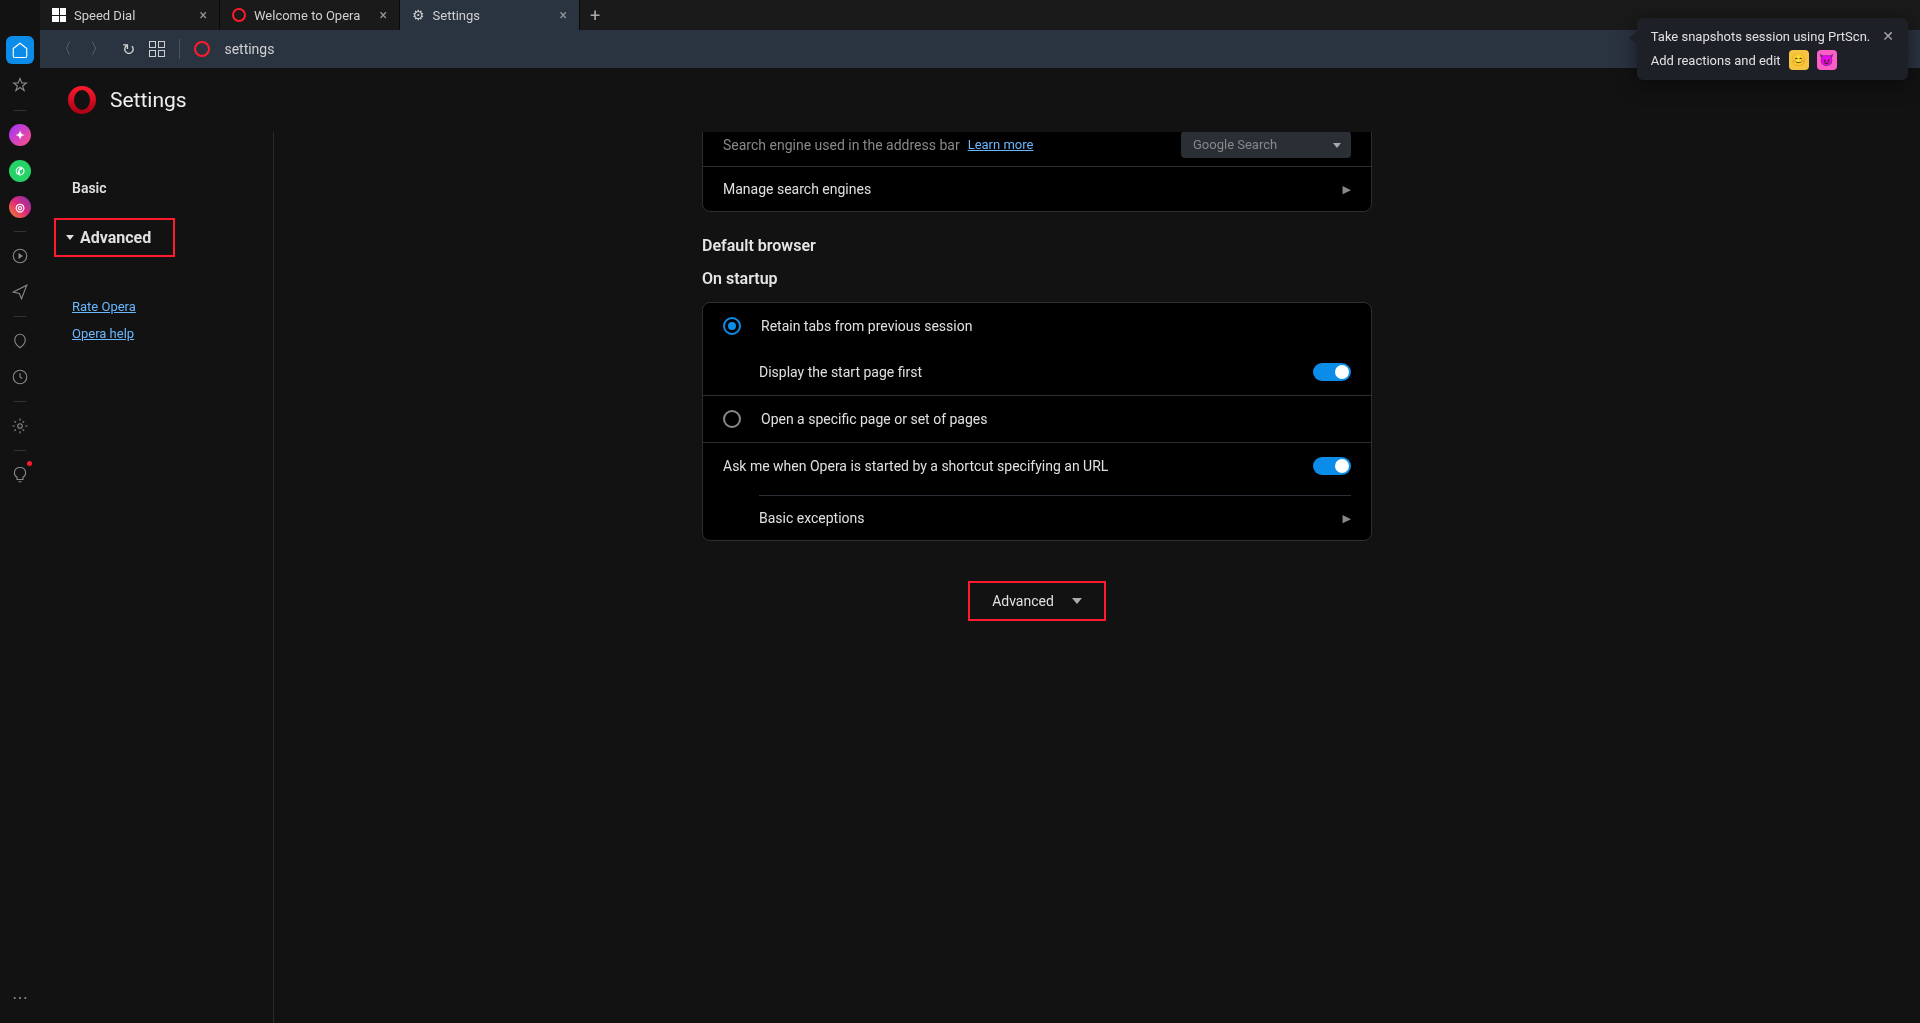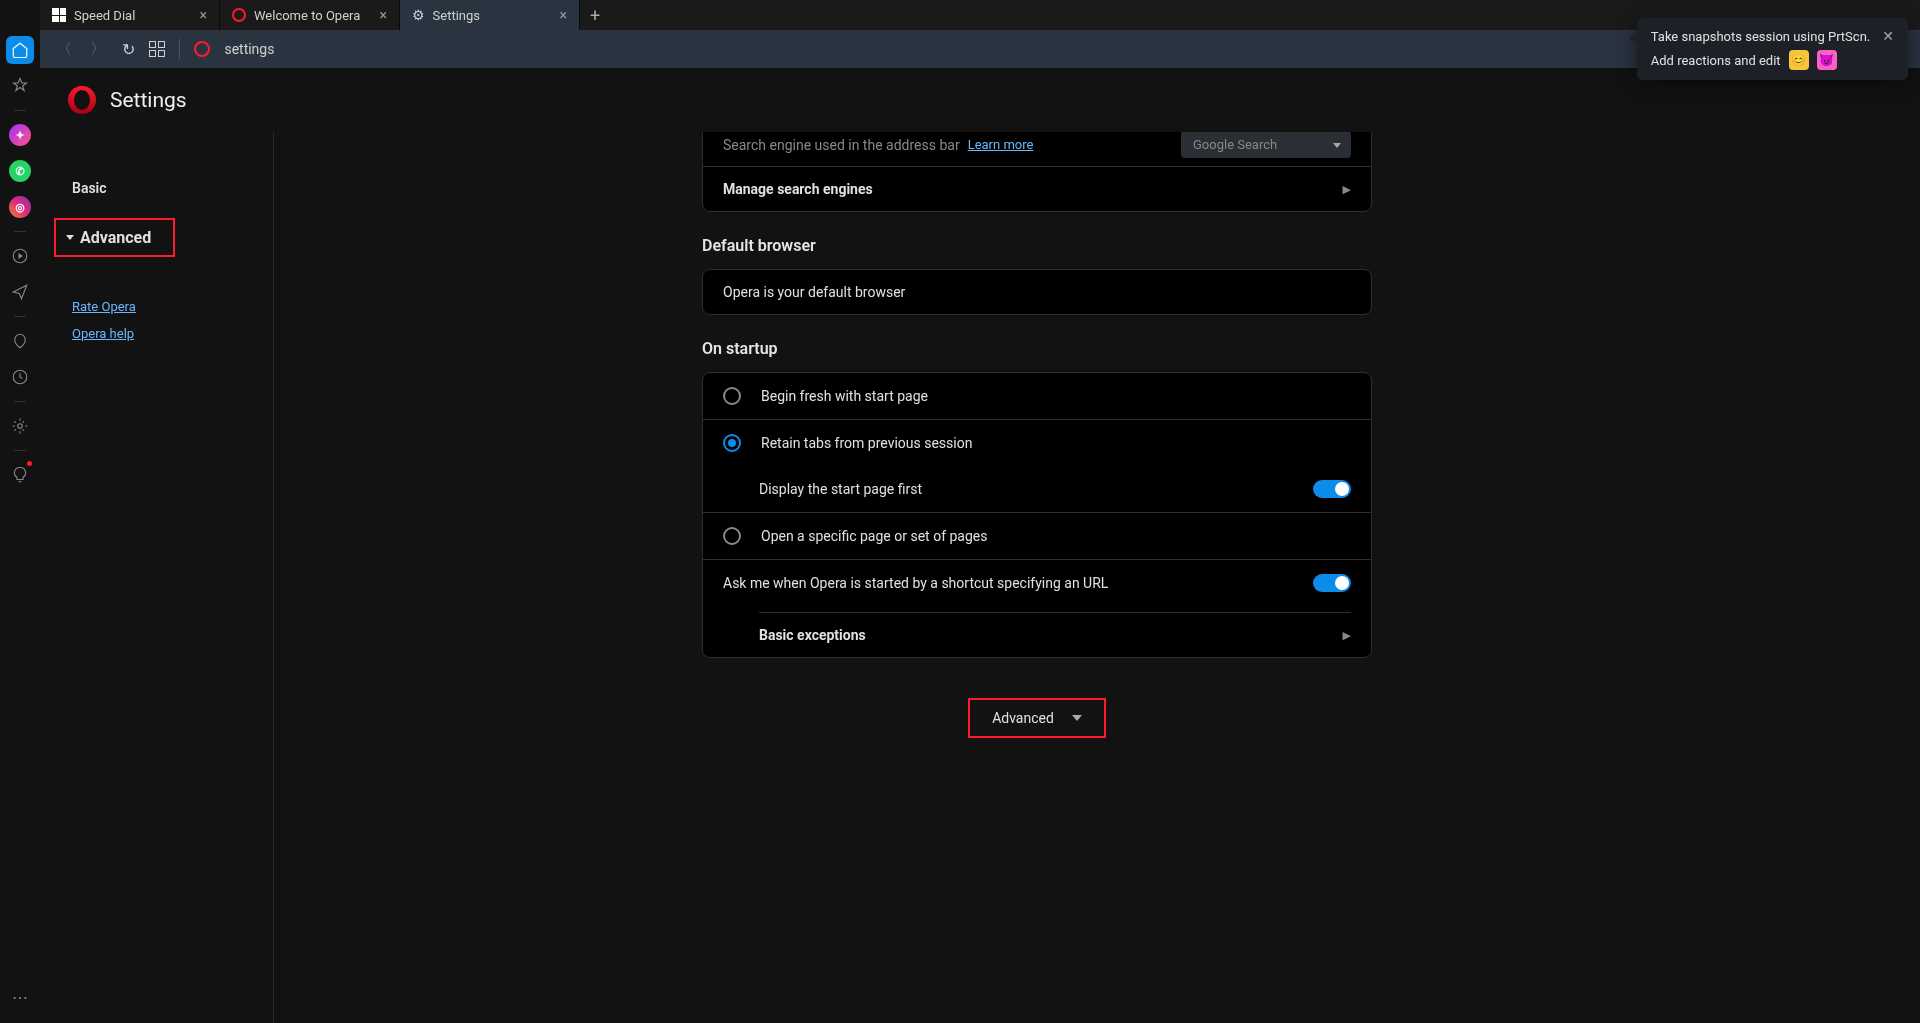--- a/index.html
+++ b/index.html
@@ -62,21 +62,21 @@
 .caret-down { width:0; height:0; border-left:4px solid transparent; border-right:4px solid transparent; border-top:5px solid #e0e0e0; margin-right:4px; }
 
 
 .main { position:absolute; left:274px; top:132px; right:0; bottom:0; overflow:hidden; }
 .content { width: 670px; margin: 0 auto; padding-top: 0; transform: translateX(-60px); }
 .card { background:#000000; border:1px solid #2a2e35; border-radius:8px; margin-bottom: 24px; }
 .card-row { display:flex; align-items:center; padding: 14px 20px; font-size:14px; color:#e0e0e0; }
 .card-row + .card-row { border-top: 1px solid #2a2e35; }
 .card-row.clickable { cursor:pointer; }
 .card-row .chev { margin-left:auto; color:#888; font-size:11px; }
-.card-row .bold { font-weight:700; }
+.card-row .bold { font-weight:400; }
 .card-row .link { color:#6ab7ff; text-decoration:underline; margin-left:8px; font-size:13px; }
 .select-box { margin-left:auto; background:#2a2e35; border-radius:4px; padding:6px 31px 6px 12px; font-size:13px; position:relative; min-width:170px; }
 .select-box::after { content:''; position:absolute; right:10px; top:50%; margin-top:-2px; border-left:4px solid transparent; border-right:4px solid transparent; border-top:5px solid #aaa; }
 .section-title { font-size:16px; font-weight:600; color:#e5e5e5; margin: 0 0 14px 0; }
 .radio { width:18px; height:18px; border:2px solid #888; border-radius:50%; margin-right:20px; display:flex; align-items:center; justify-content:center; flex:none; }
 .radio.on { border-color:#0c8ce9; }
 .radio.on::after { content:''; width:8px; height:8px; background:#0c8ce9; border-radius:50%; }
 .toggle { margin-left:auto; width:38px; height:18px; background:#0c8ce9; border-radius:10px; position:relative; cursor:pointer; }
 .toggle::after { content:''; position:absolute; right:2px; top:2px; width:14px; height:14px; background:#fff; border-radius:50%; }
 .sub-row { padding-left: 56px !important; border-top:none !important; }
@@ -234,32 +234,23 @@
           <span>Google Search</span>
         </div>
       </div>
       <div class="card-row clickable">
         <span class="bold">Manage search engines</span>
         <span class="chev">▶</span>
       </div>
     </div>
 
     <div class="section-title">Default browser</div>
-    <div class="card">
-      <div class="card-row">
-        <span>Opera is your default browser</span>
-      </div>
-    </div>
 
     <div class="section-title">On startup</div>
     <div class="card">
-      <div class="card-row">
-        <span class="radio"></span>
-        <span>Begin fresh with start page</span>
-      </div>
       <div class="card-row">
         <span class="radio on"></span>
         <span>Retain tabs from previous session</span>
       </div>
       <div class="card-row sub-row">
         <span>Display the start page first</span>
         <span class="toggle"></span>
       </div>
       <div class="card-row">
         <span class="radio"></span>

